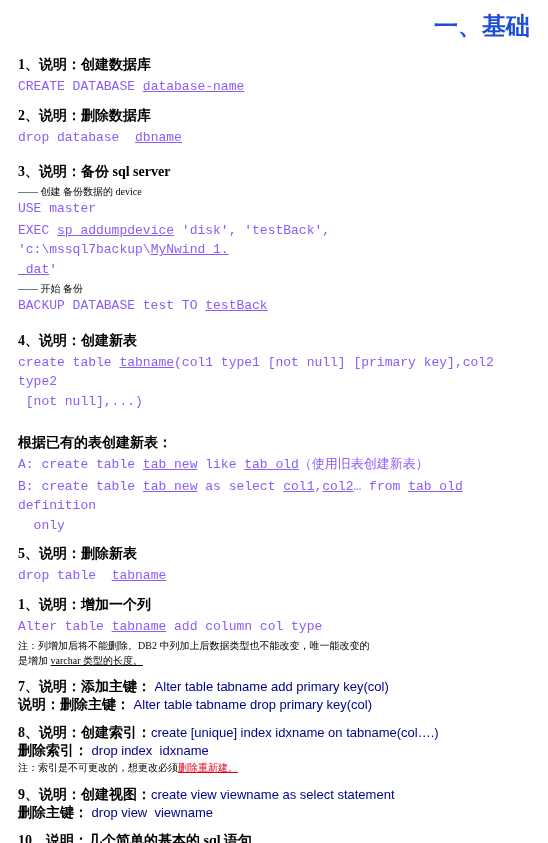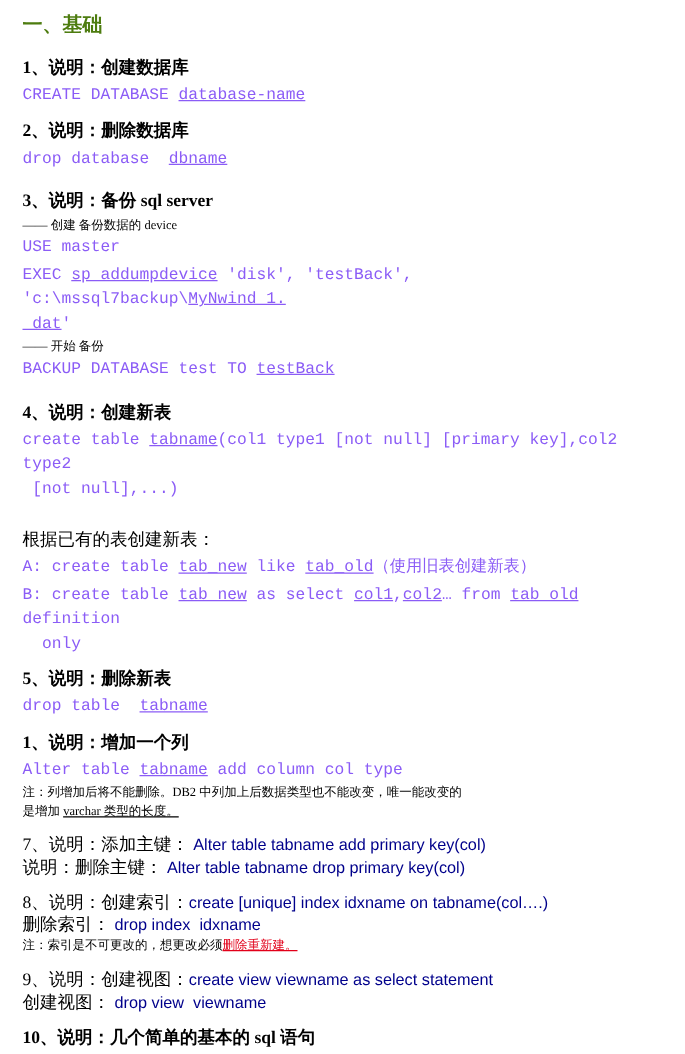--- a/index.html
+++ b/index.html
@@ -6,44 +6,44 @@
     body {
       font-family: "SimSun", "宋体", serif;
       font-size: 14px;
       background: #fff;
       color: #000;
       padding: 10px 18px;
       width: 548px;
       min-height: 843px;
     }
     .page-title {
-      text-align: left;
-      color: #4d7c0f;
-      font-size: 16px;
+      text-align: right;
+      color: #1d4ed8;
+      font-size: 24px;
       font-weight: bold;
       margin-bottom: 14px;
     }
     .section { margin-bottom: 10px; }
     .section-heading {
       font-weight: bold;
       color: #000;
       margin-bottom: 3px;
     }
     .code-block {
       font-family: "Courier New", "SimSun", monospace;
       font-size: 13px;
       color: #8b5cf6;
       margin-bottom: 2px;
       line-height: 1.5;
     }
     .code-block .underline { text-decoration: underline; }
     .note { color: #000; font-size: 10px; line-height: 1.5; }
     .note .red { color: #e2001a; }
     .note .underline { text-decoration: underline; }
-    .label-bold { font-weight: normal; }
+    .label-bold { font-weight: bold; }
     .inline-code { font-family: Liberation Sans, sans-serif; font-size: 13px; color: #00008b; }
     .separator { height: 6px; }
   </style>
 </head>
 <body>
 
 <h1 class="page-title">一、基础</h1>
 
 <div class="section">
   <div class="section-heading">1、说明：创建数据库</div>
@@ -64,21 +64,21 @@
   <div class="code-block">EXEC <span class="underline">sp_addumpdevice</span> 'disk', 'testBack', 'c:\mssql7backup\<span class="underline">MyNwind_1.<br>&nbsp;dat</span>'</div>
   <div class="note">—— 开始 备份</div>
   <div class="code-block">BACKUP DATABASE test TO <span class="underline">testBack</span></div>
 </div>
 
 <div class="separator"></div>
 
 <div class="section">
   <div class="section-heading">4、说明：创建新表</div>
   <div class="code-block">create table <span class="underline">tabname</span>(col1 type1 [not null] [primary key],col2 type2<br>&nbsp;[not null],...)</div>
-  <div class="section-heading" style="font-weight:normal;margin-top:23px;">根据已有的表创建新表：</div>
+  <div class="section-heading" style="font-weight:bold;margin-top:23px;">根据已有的表创建新表：</div>
   <div class="code-block">A: create table <span class="underline">tab_new</span> like <span class="underline">tab_old</span>（使用旧表创建新表）</div>
   <div class="code-block">B: create table <span class="underline">tab_new</span> as select <span class="underline">col1</span>,<span class="underline">col2</span>… from <span class="underline">tab_old</span> definition<br>&nbsp;&nbsp;only</div>
 </div>
 
 <div class="section">
   <div class="section-heading">5、说明：删除新表</div>
   <div class="code-block">drop table &nbsp;<span class="underline">tabname</span></div>
 </div>
 
 <div class="section">
@@ -104,20 +104,20 @@
     <span class="label-bold">删除索引：</span><span class="inline-code"> drop index &nbsp;<span class="underline">idxname</span></span>
   </div>
   <div class="note">注：索引是不可更改的，想更改必须<span class="underline red" style="color:#e2001a;font-family:Liberation Mono, monospace;">删除重新建。</span></div>
 </div>
 
 <div class="section">
   <div>
     <span class="label-bold">9、说明：创建视图：</span><span class="inline-code">create view viewname as select statement</span>
   </div>
   <div>
-    <span class="label-bold">创建视图：</span><span class="inline-code"> drop view &nbsp;<span class="underline">viewname</span></span>
+    <span class="label-bold">删除主键：</span><span class="inline-code"> drop view &nbsp;<span class="underline">viewname</span></span>
   </div>
 </div>
 
 <div class="section">
   <div class="section-heading">10、说明：几个简单的基本的 sql 语句</div>
 
 </div>
 
 </body></html>

